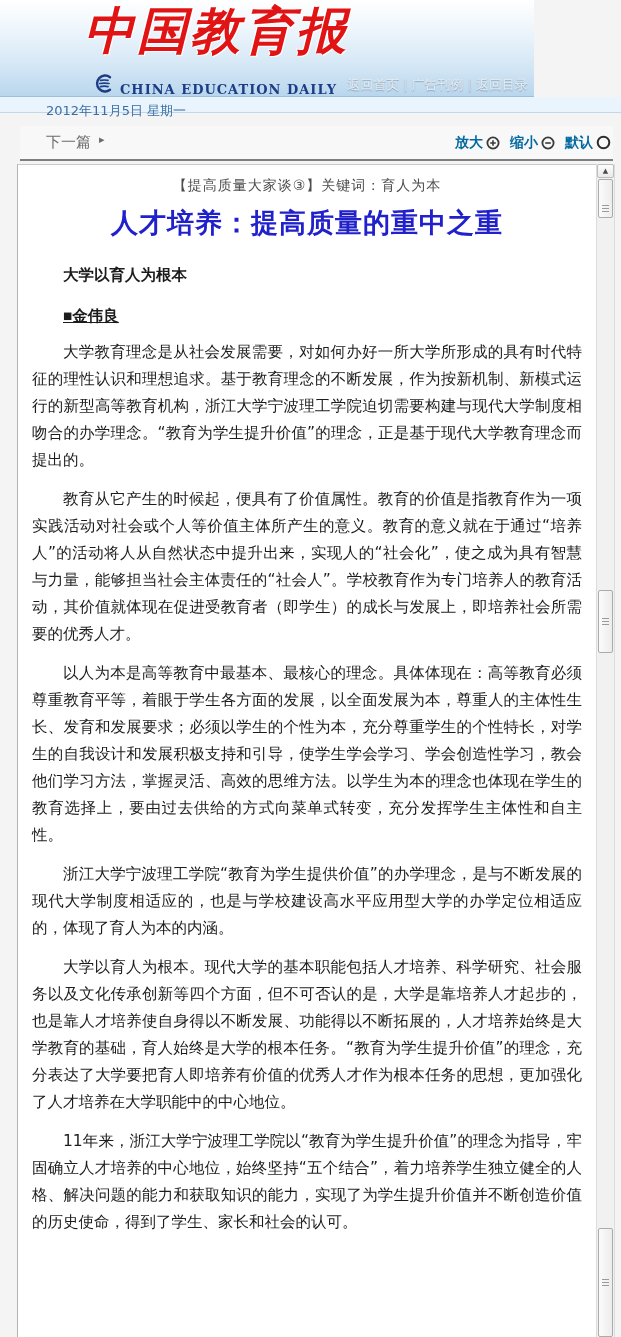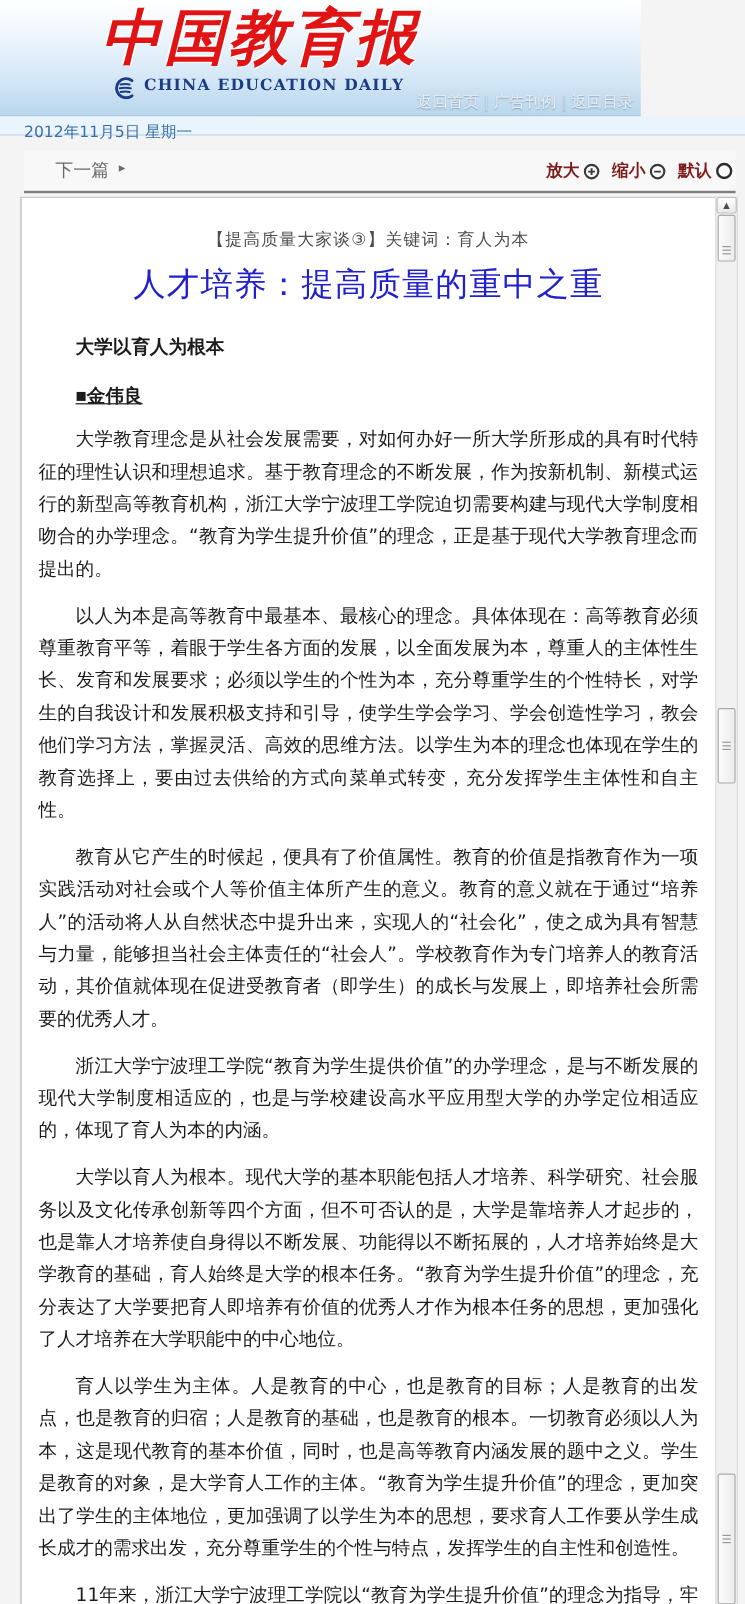--- a/index.html
+++ b/index.html
@@ -14,61 +14,61 @@
     background:linear-gradient(180deg,#ffffff 0%,#eef6fc 30%,#d3e6f5 70%,#b9d6ec 100%);
     border-bottom:1px solid #9dbfd8;
   }
   .logo-block{position:absolute;left:84px;top:0;width:260px;text-align:center;}
   .logo-cn{
     font-family:"DejaVu Serif","Liberation Serif",serif;
     font-size:50px;line-height:62px;font-weight:bold;font-style:italic;
     color:#e01414;letter-spacing:3px;white-space:nowrap;
     text-shadow:0 0 2px #fff,1px 1px 0 #fff,-1px -1px 0 #fff;
   }
-  .logo-en-row{display:flex;align-items:flex-start;justify-content:center;gap:5px;margin-top:2px;}
+  .logo-en-row{display:flex;align-items:flex-end;justify-content:center;gap:5px;margin-top:12px;}
   .logo-en{
     font-family:"DejaVu Serif","Liberation Serif",serif;
     font-size:13px;font-weight:bold;color:#1c3c86;letter-spacing:1px;white-space:nowrap;
   }
   .banner-links{
     position:absolute;right:6px;top:76px;font-size:13px;color:#e9edf1;
     text-shadow:0 1px 1px rgba(80,110,140,.55);white-space:nowrap;
   }
   .banner-links a{color:#e9edf1;text-decoration:none;cursor:pointer;}
   .banner-links .sep{margin:0 4px;color:#cfd9e2;}
   
   .datebar{
     position:absolute;left:0;top:97px;width:621px;height:16px;
     background:#e9f4fc;border-bottom:1px solid #c2d8ea;
     line-height:28px;font-size:13px;color:#3a6ea5;
-    padding-left:20px;box-sizing:border-box;
+    padding-left:46px;box-sizing:border-box;
   }
   
   .toolbar{
     position:absolute;left:20px;right:8px;top:126px;height:33px;
     border-bottom:2px solid #7e7e7e;
     display:flex;align-items:center;justify-content:space-between;
     background:#f8f8f8;
   }
   .next-btn{display:flex;gap:8px;margin-left:26px;
     font-size:15px;color:#6b6b6b;cursor:pointer;}
   .next-arrow{font-size:11px;color:#6b6b6b;}
   .zoom-controls{display:flex;align-items:center;gap:10px;margin-right:2px;}
   .zoom-item{display:flex;align-items:center;gap:3px;cursor:pointer;
-    font-size:14px;color:#7f1d1d;font-weight:bold;}
+    font-size:14px;color:#0369a1;font-weight:bold;}
   .zoom-item svg{display:block;}
   
   .panel{
     position:absolute;left:17px;top:164px;width:581px;bottom:0;
     background:#ffffff;border-left:1px solid #b3b3b3;border-top:1px solid #c9c9c9;
-    box-sizing:border-box;padding:26px 16px 0 14px;color:#1c1c1c;
+    box-sizing:border-box;padding:12px 16px 0 14px;color:#1c1c1c;
   }
   .kicker{text-align:center;font-size:14px;color:#4d4d4d;letter-spacing:1px;}
   .title{
-    text-align:center;font-size:27px;font-weight:normal;color:#2121cc;
+    text-align:center;font-size:27px;font-weight:bold;color:#2121cc;
     margin:10px 0 24px 0;letter-spacing:1px;
   }
   .sec-heading{font-size:15.5px;font-weight:bold;text-indent:2em;margin:0 0 20px 0;}
   .author{font-size:15.5px;font-weight:bold;text-indent:2em;margin:0 0 12px 0;font-family:Liberation Serif, serif;}
   .author span{text-decoration:underline;}
   .panel p.para{
     font-size:15.5px;line-height:27px;text-indent:2em;text-align:justify;
     margin:0 0 12px 0;
   }
   
@@ -155,25 +155,24 @@
   </div>
 </div>
 
 <div class="panel">
   <div class="kicker">【提高质量大家谈③】关键词：育人为本</div>
   <div class="title">人才培养：提高质量的重中之重</div>
   <div class="sec-heading">大学以育人为根本</div>
   <div class="author"><span>■金伟良</span></div>
 
   <p class="para">大学教育理念是从社会发展需要，对如何办好一所大学所形成的具有时代特征的理性认识和理想追求。基于教育理念的不断发展，作为按新机制、新模式运行的新型高等教育机构，浙江大学宁波理工学院迫切需要构建与现代大学制度相吻合的办学理念。“教育为学生提升价值”的理念，正是基于现代大学教育理念而提出的。</p>
+  <p class="para">教育从它产生的时候起，便具有了价值属性。教育的价值是指教育作为一项实践活动对社会或个人等价值主体所产生的意义。教育的意义就在于通过“培养人”的活动将人从自然状态中提升出来，实现人的“社会化”，使之成为具有智慧与力量，能够担当社会主体责任的“社会人”。学校教育作为专门培养人的教育活动，其价值就体现在促进受教育者（即学生）的成长与发展上，即培养社会所需要的优秀人才。</p>
   <p class="para">以人为本是高等教育中最基本、最核心的理念。具体体现在：高等教育必须尊重教育平等，着眼于学生各方面的发展，以全面发展为本，尊重人的主体性生长、发育和发展要求；必须以学生的个性为本，充分尊重学生的个性特长，对学生的自我设计和发展积极支持和引导，使学生学会学习、学会创造性学习，教会他们学习方法，掌握灵活、高效的思维方法。以学生为本的理念也体现在学生的教育选择上，要由过去供给的方式向菜单式转变，充分发挥学生主体性和自主性。</p>
-  <p class="para">教育从它产生的时候起，便具有了价值属性。教育的价值是指教育作为一项实践活动对社会或个人等价值主体所产生的意义。教育的意义就在于通过“培养人”的活动将人从自然状态中提升出来，实现人的“社会化”，使之成为具有智慧与力量，能够担当社会主体责任的“社会人”。学校教育作为专门培养人的教育活动，其价值就体现在促进受教育者（即学生）的成长与发展上，即培养社会所需要的优秀人才。</p>
   <p class="para">浙江大学宁波理工学院“教育为学生提供价值”的办学理念，是与不断发展的现代大学制度相适应的，也是与学校建设高水平应用型大学的办学定位相适应的，体现了育人为本的内涵。</p>
   <p class="para">大学以育人为根本。现代大学的基本职能包括人才培养、科学研究、社会服务以及文化传承创新等四个方面，但不可否认的是，大学是靠培养人才起步的，也是靠人才培养使自身得以不断发展、功能得以不断拓展的，人才培养始终是大学教育的基础，育人始终是大学的根本任务。“教育为学生提升价值”的理念，充分表达了大学要把育人即培养有价值的优秀人才作为根本任务的思想，更加强化了人才培养在大学职能中的中心地位。</p>
-  <p class="para">育人以学生为主体。人是教育的中心，也是教育的目标；人是教育的出发点，也是教育的归宿；人是教育的基础，也是教育的根本。一切教育必须以人为本，这是现代教育的基本价值，同时，也是高等教育内涵发展的题中之义。学生是教育的对象，是大学育人工作的主体。“教育为学生提升价值”的理念，更加突出了学生的主体地位，更加强调了以学生为本的思想，要求育人工作要从学生成长成才的需求出发，充分尊重学生的个性与特点，发挥学生的自主性和创造性。</p>
   <p class="para">11年来，浙江大学宁波理工学院以“教育为学生提升价值”的理念为指导，牢固确立人才培养的中心地位，始终坚持“五个结合”，着力培养学生独立健全的人格、解决问题的能力和获取知识的能力，实现了为学生提升价值并不断创造价值的历史使命，得到了学生、家长和社会的认可。</p>
 
 </div>
 
 <div class="scrollbar">
   <div class="scroll-up">▲</div>
   <div class="thumb grip-low" style="top:15px;height:39px;">
       <i></i>
       <i></i>
       <i></i>

